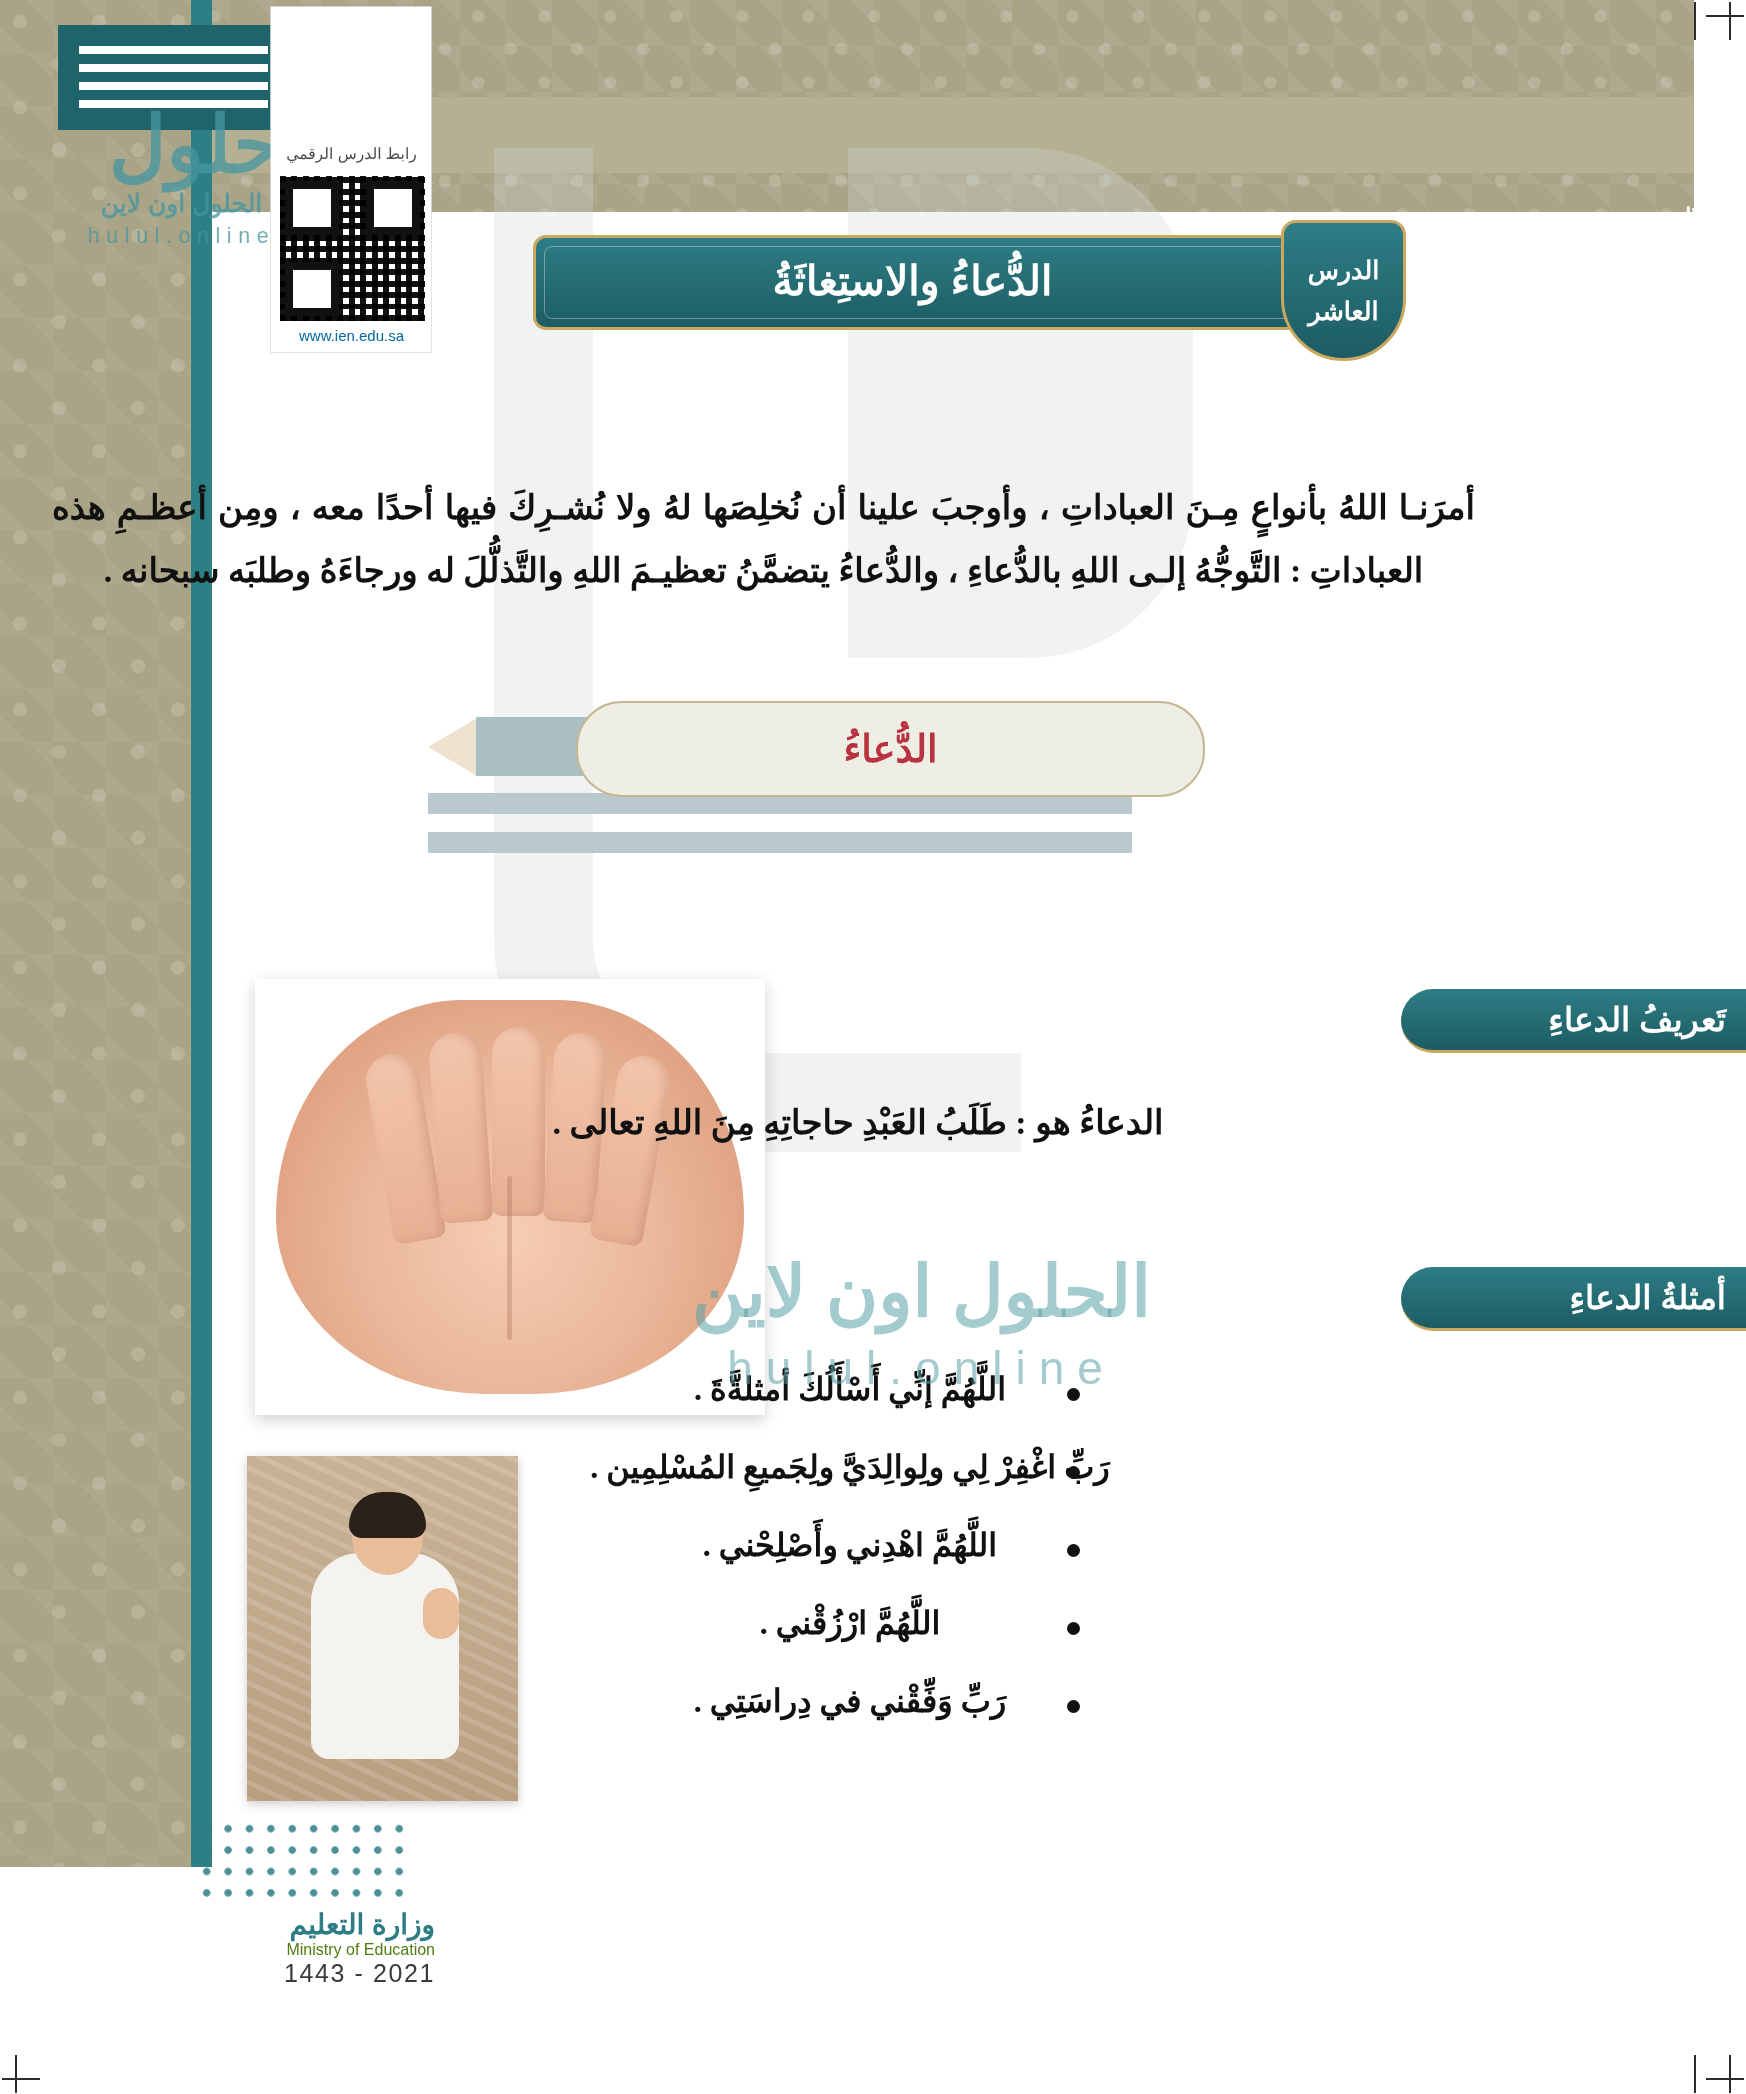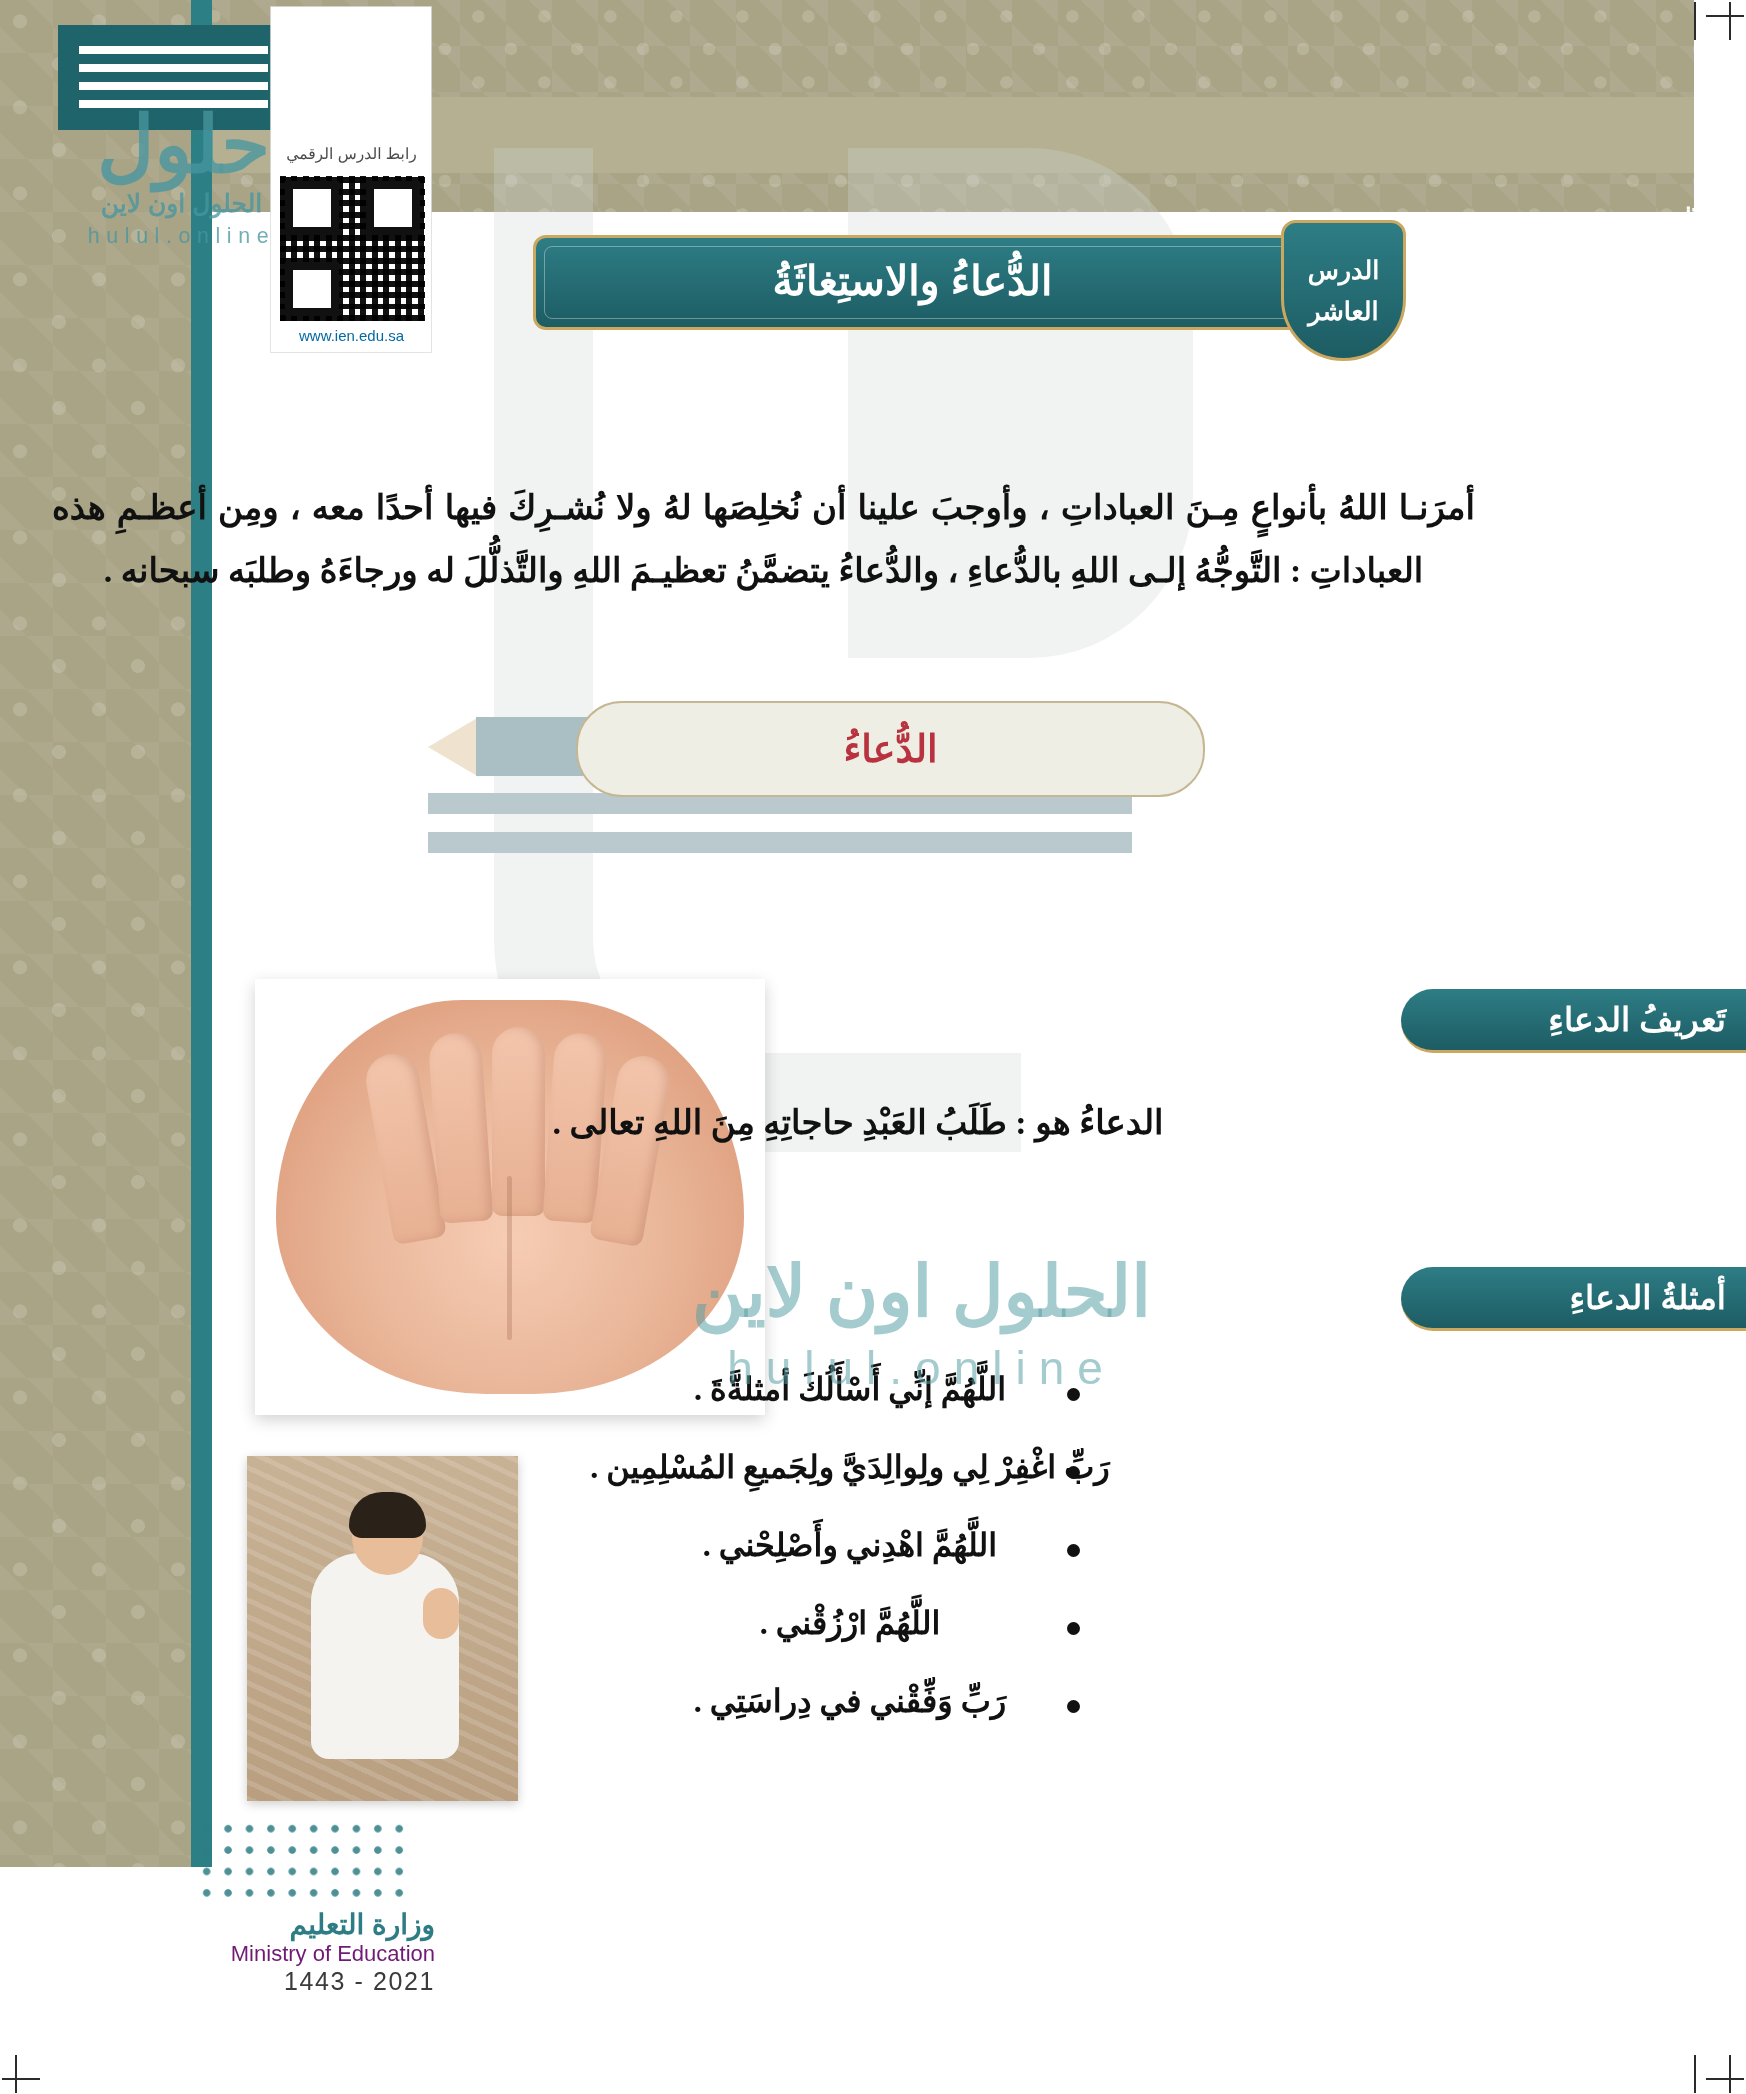--- a/index.html
+++ b/index.html
@@ -461,22 +461,22 @@
     width: 345px;
     direction: rtl;
   }
   .moe .ar {
     color: #2e7d85;
     font-size: 28px;
     font-weight: bold;
     font-family: "Liberation Sans", sans-serif;
   }
   .moe .en {
-    color: #701a75;
-    font-size: 22px;
+    color: #4d7c0f;
+    font-size: 16px;
     font-family: "Liberation Sans", sans-serif;
   }
   .moe .year {
     color: #3b3b3b;
     font-size: 25px;
     font-family: "Liberation Sans", sans-serif;
     letter-spacing: 1.6px;
   }
 
   
@@ -533,21 +533,21 @@
   .wm-corner {
     position: absolute;
     top: 99px;
     left: 25px;
     width: 313px;
     height: 164px;
     opacity: .85;
   }
   .wm-corner .t1 {
     position: absolute;
-    top: 0; left: 2px;
+    top: 0; left: 14px;
     width: 313px;
     text-align: center;
     color: rgba(70,150,160,.9);
     font-size: 79px;
     font-weight: bold;
     font-family: "Liberation Sans", sans-serif;
     direction: rtl;
   }
   .wm-corner .t2 {
     position: absolute;

